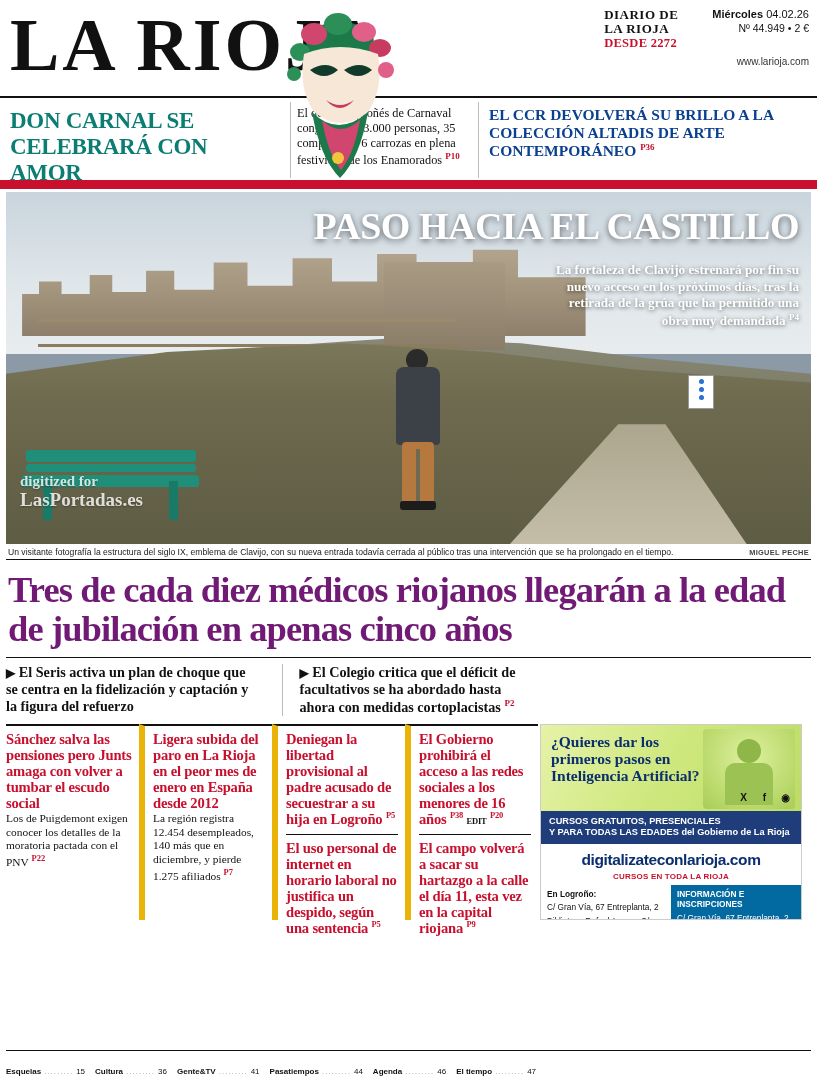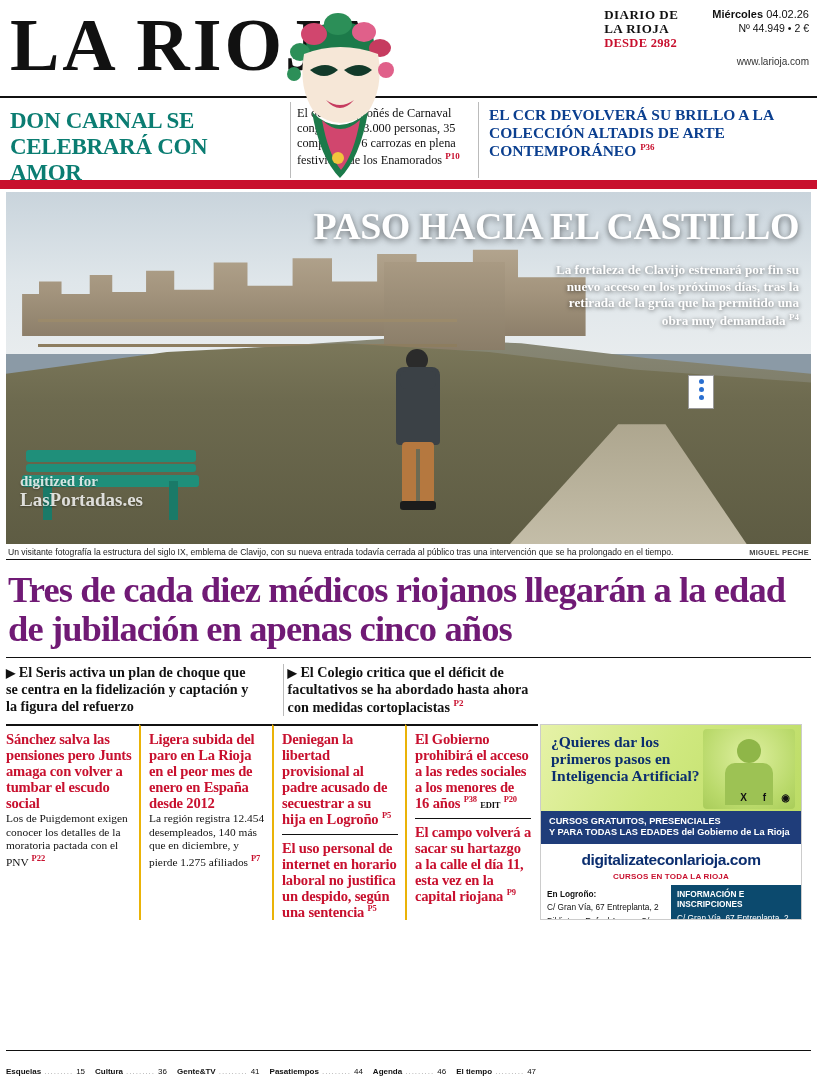--- a/index.html
+++ b/index.html
@@ -219,37 +219,37 @@
   .sum-col {
     width: 271px;
     padding-right: 10px;
     font-family: "Liberation Serif", serif;
     font-weight: bold;
     font-size: 14.2px;
     line-height: 1.2;
     color: #111;
     position: relative;
   }
-  .sum-col + .sum-col { padding-left: 4px; border-left: 1px solid #bbb; }
+  .sum-col + .sum-col { padding-left: 16px; border-left: 1px solid #bbb; }
   .tri { color:#111; font-size: 12px; }
 
   
   .bottom {
     display: flex;
     margin: 8px 6px 0 6px;
     gap: 0;
     height: 196px;
   }
   .bcol {
     width: 133px;
     padding: 0 7px 0 0;
     border-top: 2px solid #111;
     position: relative;
   }
-  .bcol + .bcol { padding-left: 8px; border-left: 2px solid #eab308; }
+  .bcol + .bcol { padding-left: 8px; border-left: 6px solid #eab308; }
   .bcol h3 {
     font-family: "Liberation Serif", serif;
     font-weight: bold;
     font-size: 14.6px;
     line-height: 1.1;
     color: #c8102e;
     margin-top: 5px;
     letter-spacing: -0.2px;
   }
   .bcol p {
@@ -309,21 +309,21 @@
     background:#fff; text-align:center; padding: 7px 4px 4px 4px;
   }
   .ad-url .u {
     font-family:"Liberation Sans", sans-serif;
     font-weight:bold; font-size:15.5px; color:#0b2e6f;
     letter-spacing:-0.4px;
   }
   .ad-url .sub { font-size:8px; font-weight:bold; color:#c8102e; margin-top:3px; letter-spacing:.2px;}
   .ad-cols { display:flex; font-size:8.3px; line-height:1.3; }
   .ad-cols .c1 { width:50%; padding:4px 6px; color:#111; }
-  .ad-cols .c2 { width:50%; padding:4px 6px; background:#0c4a6e; color:#fff; }
+  .ad-cols .c2 { width:50%; padding:4px 6px; background:#0369a1; color:#fff; }
   .ad-cols b { font-weight:bold; }
 
   
   .footer {
     position:absolute; left:6px; right:6px; bottom:4px;
     border-top: 1px solid #111;
     display:flex; align-items:center;
     font-size: 8px; color:#111;
     padding-top: 16px;
     gap: 10px;
@@ -348,21 +348,21 @@
 <body>
 
 <div class="page">
 
   <div class="masthead">
     <div class="logo">LA RIOJA</div>
     <div class="masthead-right">
       <div class="diario-block">
         <div class="d1">DIARIO DE</div>
         <div class="d1">LA RIOJA</div>
-        <div class="d2">DESDE 2982</div>
+        <div class="d2">DESDE 2272</div>
       </div>
       <div class="date-block">
         <div class="dline">
           <b>Miércoles</b>
           <span>04.02.26</span>
         </div>
         <div class="dnum">Nº 44.949 • 2 €</div>
         <div class="web">www.larioja.com</div>
       </div>
     </div>

